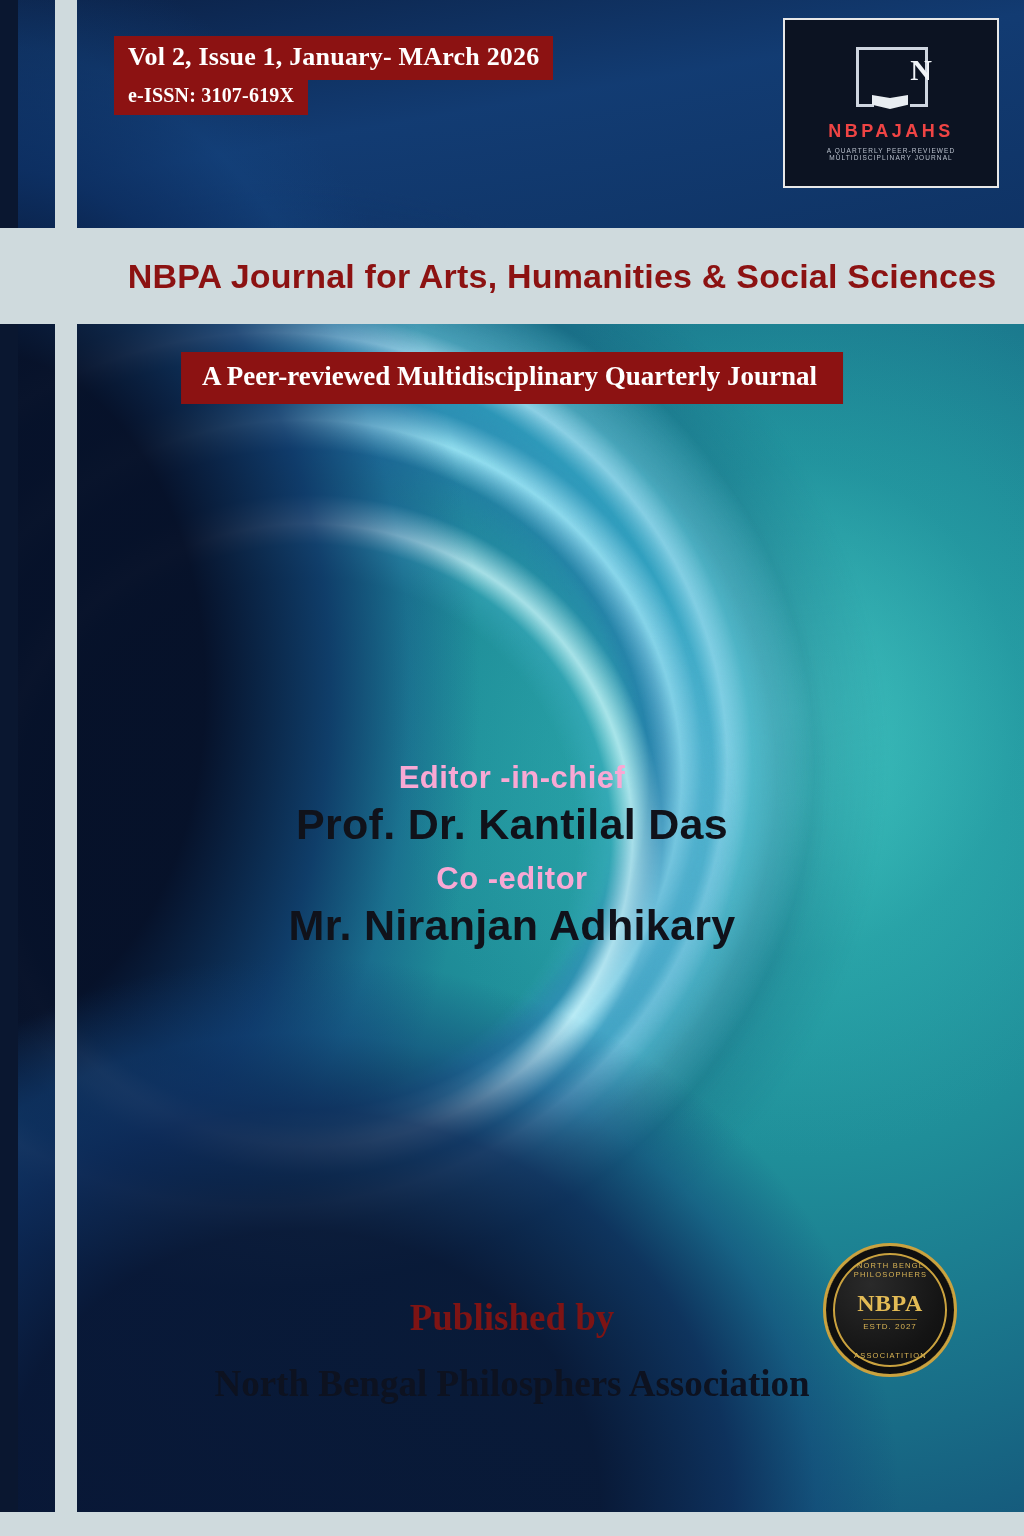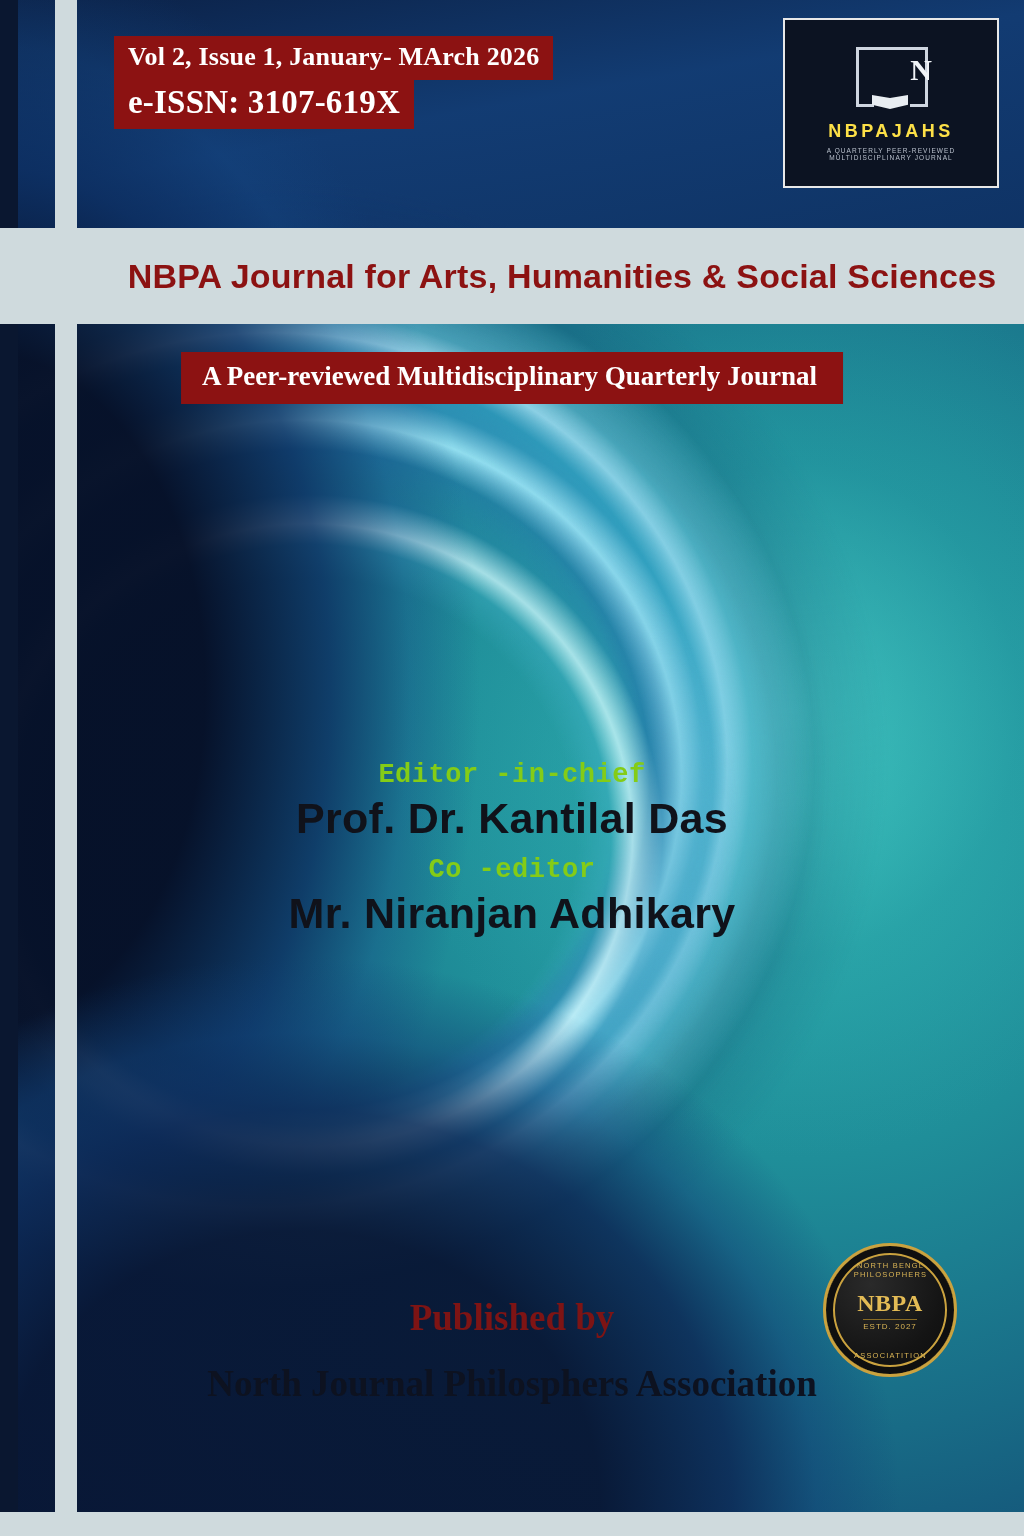--- a/index.html
+++ b/index.html
@@ -114,21 +114,21 @@
     color: #ffffff;
     font-family: "Liberation Serif", serif;
     font-weight: 700;
     letter-spacing: .2px;
     padding: 6px 14px 8px 14px;
     white-space: nowrap;
   }
   .meta-vol { top: 36px; }
   .meta-vol .meta-line { font-size: 26px; }
   .meta-issn { top: 78px; }
-  .meta-issn .meta-line { font-size: 33px; }
+  .meta-issn .meta-line { font-size: 20px; }
 
   
   .logo-box {
     position: absolute;
     right: 25px; top: 18px;
     width: 212px; height: 166px;
     background: #0c1322;
     border: 2px solid #e8e8e8;
     z-index: 7;
     display: flex;
@@ -171,21 +171,21 @@
     font-weight: 700;
   }
   .logo-mark .book {
     position: absolute;
     left: 24px; bottom: 6px;
     width: 36px; height: 14px;
     background: #e9edf2;
     clip-path: polygon(0 0, 50% 22%, 100% 0, 100% 70%, 50% 100%, 0 70%);
   }
   .logo-title {
-    color: #fde047;
+    color: #ef4444;
     font-family: "Liberation Sans", sans-serif;
     font-size: 18px;
     letter-spacing: 3.5px;
     font-weight: 600;
   }
   .logo-sub {
     color: #b9c0cc;
     font-family: "Liberation Sans", sans-serif;
     font-size: 6.5px;
     letter-spacing: 1.1px;
@@ -231,24 +231,24 @@
   
   .editors {
     position: absolute;
     top: 760px;
     left: 0;
     width: 1024px;
     text-align: center;
     z-index: 6;
   }
   .role {
-    color: #84cc16;
-    font-family: Liberation Mono, monospace;
-    font-weight: 700;
-    font-size: 27px;
+    color: #f9a8d4;
+    font-family: Liberation Sans, sans-serif;
+    font-weight: 700;
+    font-size: 31px;
     letter-spacing: .5px;
   }
   .person {
     color: #10121a;
     font-family: Liberation Sans, sans-serif;
     font-weight: 700;
     font-size: 43px;
     margin: 4px 0 12px 0;
     letter-spacing: .3px;
   }
@@ -369,21 +369,21 @@
   <div class="subtitle">A Peer-reviewed Multidisciplinary Quarterly Journal</div>
 
   <div class="editors">
     <div class="role">Editor -in-chief</div>
     <div class="person">Prof. Dr. Kantilal Das</div>
     <div class="role">Co -editor</div>
     <div class="person second">Mr. Niranjan Adhikary</div>
   </div>
 
   <div class="published-by">Published by</div>
-  <div class="publisher">North Journal Philosphers Association</div>
+  <div class="publisher">North Bengal Philosphers Association</div>
 
   <div class="seal">
     <div class="seal-arc-top">NORTH BENGL PHILOSOPHERS</div>
     <div class="seal-center">
       <div class="seal-name">NBPA</div>
       <div class="seal-estd">ESTD. 2027</div>
     </div>
     <div class="seal-arc-bottom">ASSOCIATITION</div>
   </div>
 

